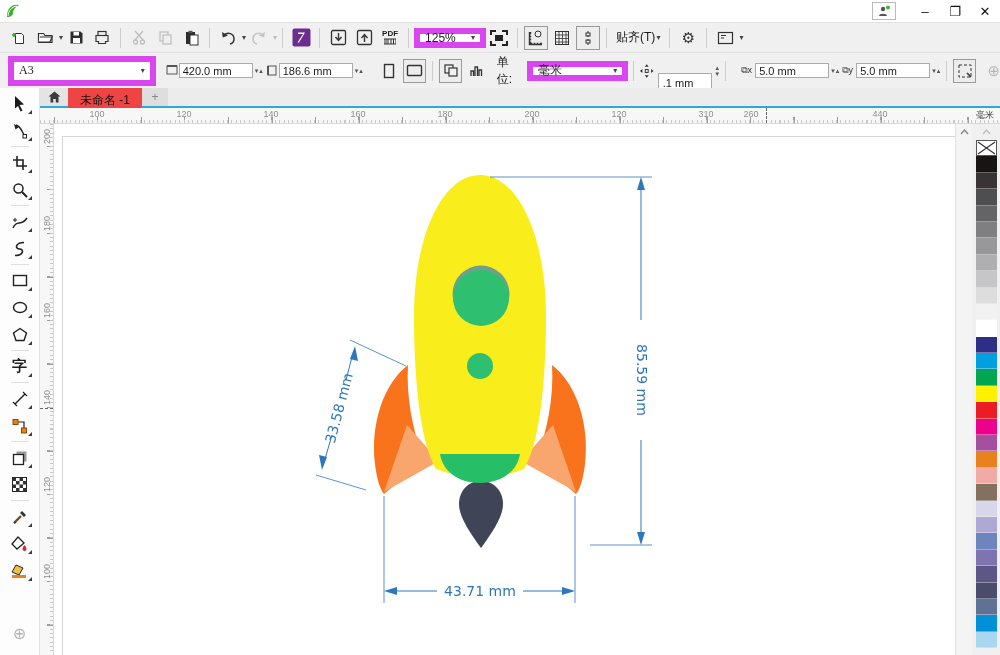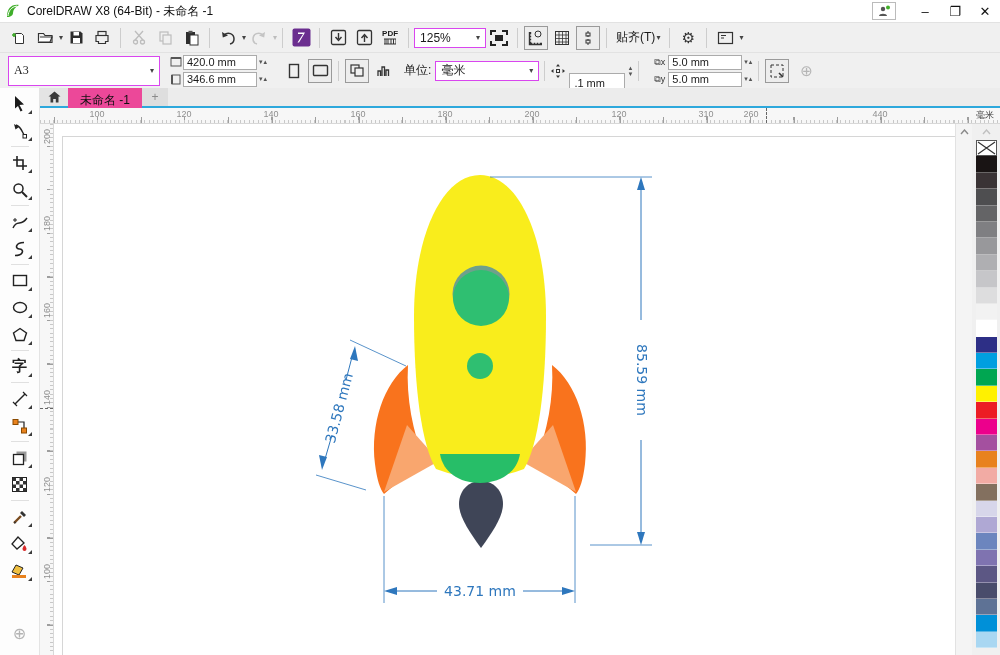--- a/index.html
+++ b/index.html
@@ -18,31 +18,31 @@
   .menubar{height:22px;background:#f0f0f0;display:flex;align-items:center;padding-left:10px;flex:0 0 auto;}
   .menu-item{padding:0 11px;height:22px;line-height:22px;font-size:12px;color:#1a1a1a;}
 
   
   .toolbar{height:30px;background:#f0f0f0;border-top:1px solid #e2e2e2;display:flex;align-items:center;padding-left:6px;flex:0 0 auto;}
   .tbtn{height:24px;min-width:24px;display:flex;align-items:center;justify-content:center;margin:0 1px;}
   .tbtn svg{display:block;}
   .tb-sep{width:1px;height:20px;background:#cdcdcd;margin:0 5px;}
   .drop{font-size:8px;color:#444;margin-left:1px;}
   .drop.dis{color:#bdbdbd;}
-  .combo{height:20px;background:#fff;border:1px solid #d946ef;display:flex;align-items:center;padding:0 5px;font-size:12px;}
+  .combo{height:20px;background:#fff;border:6px solid #d946ef;display:flex;align-items:center;padding:0 5px;font-size:12px;}
   .combo .drop{margin-left:auto;padding-left:6px;}
   .zoomcombo{width:72px;}
   .toggled{border:1px solid #9a9a9a;background:#ededed;}
   .snapbtn{display:flex;align-items:center;padding:0 4px;font-size:12px;height:22px;}
   .gear{font-size:15px;color:#333;}
 
   
   .propbar{height:36px;background:#f0f0f0;border-top:1px solid #e2e2e2;display:flex;align-items:center;padding-left:8px;flex:0 0 auto;}
   .pagecombo{width:152px;height:30px;font-family:Liberation Serif, serif;}
-  .sizegrid{display:flex;flex-direction:column;gap:2px;margin-left:10px;}
+  .sizegrid{display:flex;gap:2px;margin-left:10px;}
   .sizerow{display:flex;align-items:center;height:15px;}
   .sizefield{width:74px;height:15px;background:#fff;border:1px solid #ababab;font-size:11px;padding:0 3px;display:flex;align-items:center;}
   .spinpair{font-size:7px;color:#555;letter-spacing:1px;margin-left:2px;}
   .pbtn{width:24px;height:24px;display:flex;align-items:center;justify-content:center;margin:0 1px;}
   .units-label{margin:0 4px 0 8px;font-size:12px;}
   .unitscombo{width:104px;height:20px;}
   .nudgefield{width:56px;height:20px;background:#fff;border:1px solid #ababab;font-size:11px;display:flex;align-items:center;padding:0 4px;}
   .vspin{display:flex;flex-direction:column;font-size:6px;color:#555;line-height:6px;margin-left:2px;}
   .dupicon{font-size:9px;color:#333;width:14px;}
   .plusbtn{color:#b5b5b5;font-size:15px;margin-left:10px;}
@@ -52,21 +52,21 @@
   .toolbox{width:40px;background:#fdfdfd;border-right:1px solid #e4e4e4;display:flex;flex-direction:column;align-items:center;padding-top:2px;}
   .tool{width:28px;height:27px;display:flex;align-items:center;justify-content:center;position:relative;flex:0 0 auto;}
   .tool .fly{position:absolute;right:2px;bottom:3px;width:0;height:0;border-left:4px solid transparent;border-bottom:4px solid #3c3c3c;}
   .tool-sep{width:18px;height:1px;background:#e0e0e0;margin:2px 0;flex:0 0 auto;}
   .tool-plus{margin-top:auto;margin-bottom:8px;color:#b5b5b5;font-size:16px;}
   .zi{font-size:15px;font-weight:bold;color:#222;}
 
   .workarea{flex:1;display:flex;flex-direction:column;min-width:0;}
   .tabrow{height:20px;background:#ececec;border-bottom:2px solid #2da8dc;display:flex;align-items:stretch;flex:0 0 auto;}
   .hometab{width:28px;display:flex;align-items:center;justify-content:center;background:#e4e4e4;}
-  .doctab{background:#ec4899;display:flex;align-items:center;padding:12px 12px;font-size:12px;color:#111;}
+  .doctab{background:#ef4444;display:flex;align-items:center;padding:12px 12px;font-size:12px;color:#111;}
   .newtab{width:26px;display:flex;align-items:center;justify-content:center;background:#dedede;color:#8a8a8a;font-size:12px;}
 
   .hruler{height:16px;background:#f7f7f7;border-bottom:1px solid #d8d8d8;position:relative;flex:0 0 auto;
     background-image:
       repeating-linear-gradient(to right,#c8c8c8 0 1px,transparent 1px 4.35px),
       repeating-linear-gradient(to right,#9e9e9e 0 1px,transparent 1px 43.5px);
     background-size:100% 3px,100% 6px;
     background-position:0.45px 100%,13.5px 100%;
     background-repeat:no-repeat;}
   .hruler .num{position:absolute;top:1px;font-size:9px;color:#8f8f8f;transform:translateX(-50%);}
@@ -105,21 +105,20 @@
 </head>
 <body>
 
 <div id="app">
 
   <div class="titlebar">
     <svg width="16" height="16" viewBox="0 0 16 16">
       <path d="M2,14 C2,6 6,1 14,2 C10,4 8,7 8,10 C8,12 6,14 2,14 Z" fill="#3fae2a"></path>
       <path d="M3,13 C3.5,8 6,4 12,3" stroke="#fff" stroke-width="1" fill="none"></path>
     </svg>
-    <span class="title">CorelDRAW X8 (64-Bit) - 未命名 -1</span>
     <span class="spacer"></span>
     <span class="signin">
       <svg width="14" height="12" viewBox="0 0 14 12">
           <circle cx="6" cy="4" r="2.2" fill="#555"></circle>
           <path d="M2,11 C2,8 10,8 10,11 Z" fill="#555"></path>
           <circle cx="11" cy="2.5" r="2" fill="#43b02a"></circle>
         </svg>
     </span>
     <span class="winbtn">–</span>
     <span class="winbtn">❐</span>
@@ -278,21 +277,21 @@
             <path d="M1,1 h10" stroke="#555" stroke-width="2"></path>
           </svg>
         <span class="sizefield">420.0 mm</span>
         <span class="spinpair">▾▴</span>
       </div>
       <div class="sizerow">
         <svg width="13" height="11" viewBox="0 0 13 11">
             <rect x="2" y="1" width="8" height="9" fill="none" stroke="#555"></rect>
             <path d="M2,1 v9" stroke="#555" stroke-width="2"></path>
           </svg>
-        <span class="sizefield">346.6 mm</span>
+        <span class="sizefield">186.6 mm</span>
         <span class="spinpair">▾▴</span>
       </div>
     </div>
     <span class="pbtn" style="margin-left:14px;">
       <svg width="12" height="16" viewBox="0 0 12 16">
           <rect x="1.5" y="1.5" width="9" height="13" fill="none" stroke="#333" stroke-width="1.4"></rect>
         </svg>
     </span>
     <span class="pbtn toggled">
       <svg width="17" height="13" viewBox="0 0 17 13">

